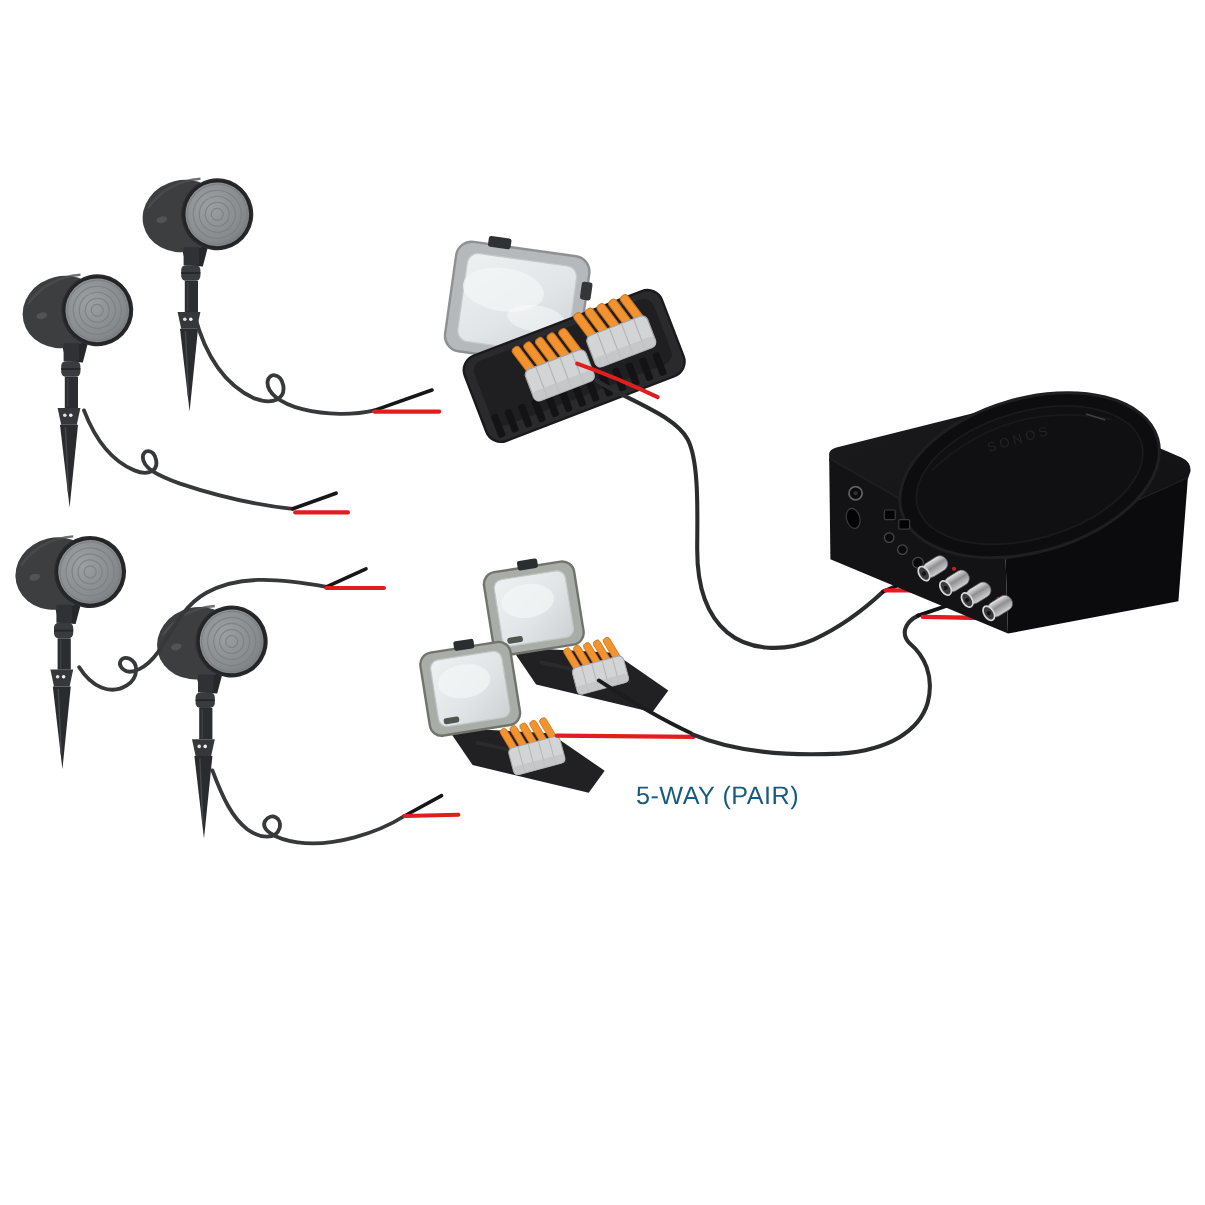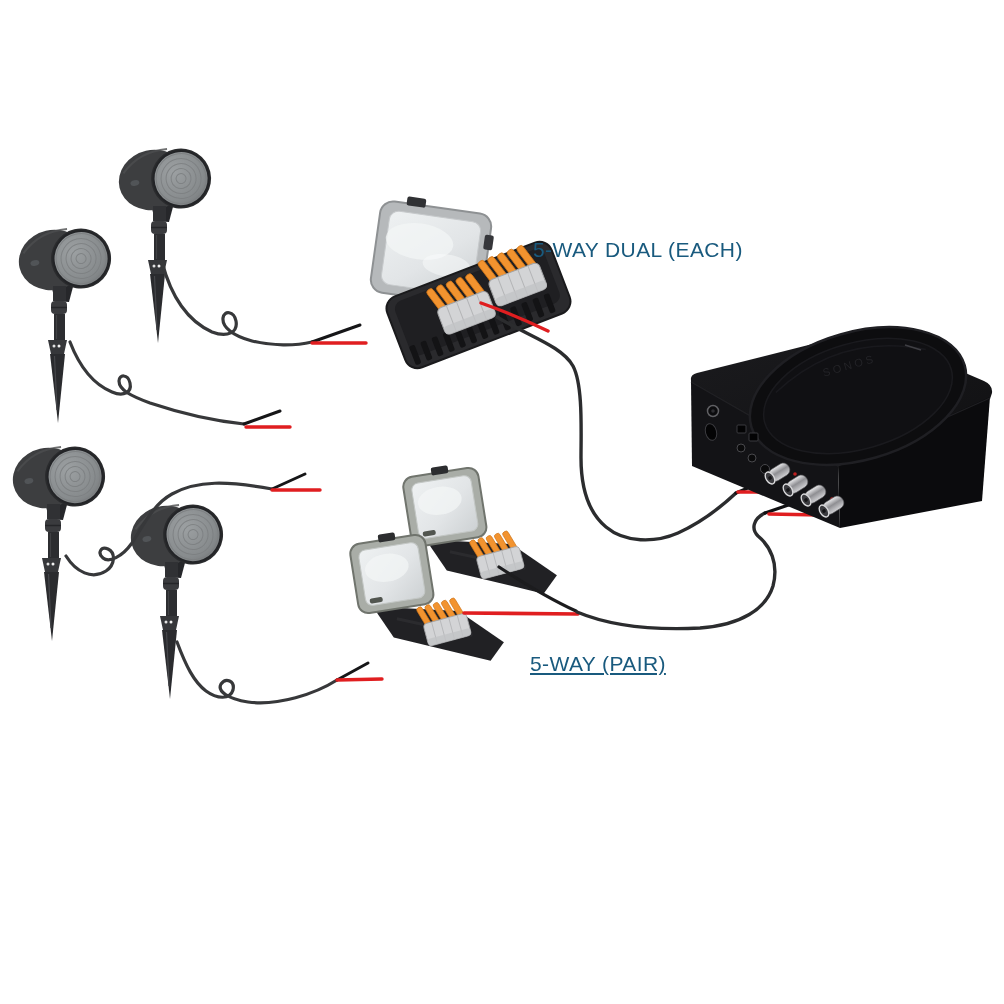--- a/index.html
+++ b/index.html
@@ -1,21 +1,21 @@
 <!DOCTYPE html>
 <html><head>
 <meta charset="utf-8">
 <style>
   html,body{margin:0;padding:0;background:#ffffff;}
   .stage{position:relative;width:1004px;height:1004px;background:#ffffff;overflow:hidden;
          font-family:"Liberation Sans",sans-serif;}
   .diagram-label{position:absolute;color:#195a7e;font-size:21px;letter-spacing:0.4px;
                  font-family:"Liberation Sans",sans-serif;white-space:nowrap;}
   .label-dual{left:533px;top:238px;}
-  .label-pair{left:530px;top:652px;text-decoration:underline;}
+  .label-pair{left:530px;top:652px;}
   svg{position:absolute;left:0;top:0;}
 </style>
 </head>
 <body>
 
 <div class="stage">
 
 <svg width="1004" height="1004" viewBox="0 0 1004 1004">
   <defs>
     <radialGradient id="grilleGrad" cx="40%" cy="35%" r="75%">
@@ -221,16 +221,15 @@
       </g>
       <g transform="translate(824,511) rotate(-32)">
         <rect x="0" y="-6.5" width="22" height="13" rx="6" fill="url(#metalGrad)" stroke="#5a5a5e" stroke-width="0.6"></rect>
         <ellipse cx="0" cy="0" rx="4" ry="6.5" fill="#3b3b3f" stroke="#d8d8da" stroke-width="1.4"></ellipse>
         <circle cx="0" cy="0" r="1.8" fill="#141416"></circle>
       </g>
     </g>
   </g>
 </svg>
 
-<div class="diagram-label label-dual">5-WAY DUAL (EACH)</div>
 <div class="diagram-label label-pair">5-WAY (PAIR)</div>
 
 </div>
 
 </body></html>

